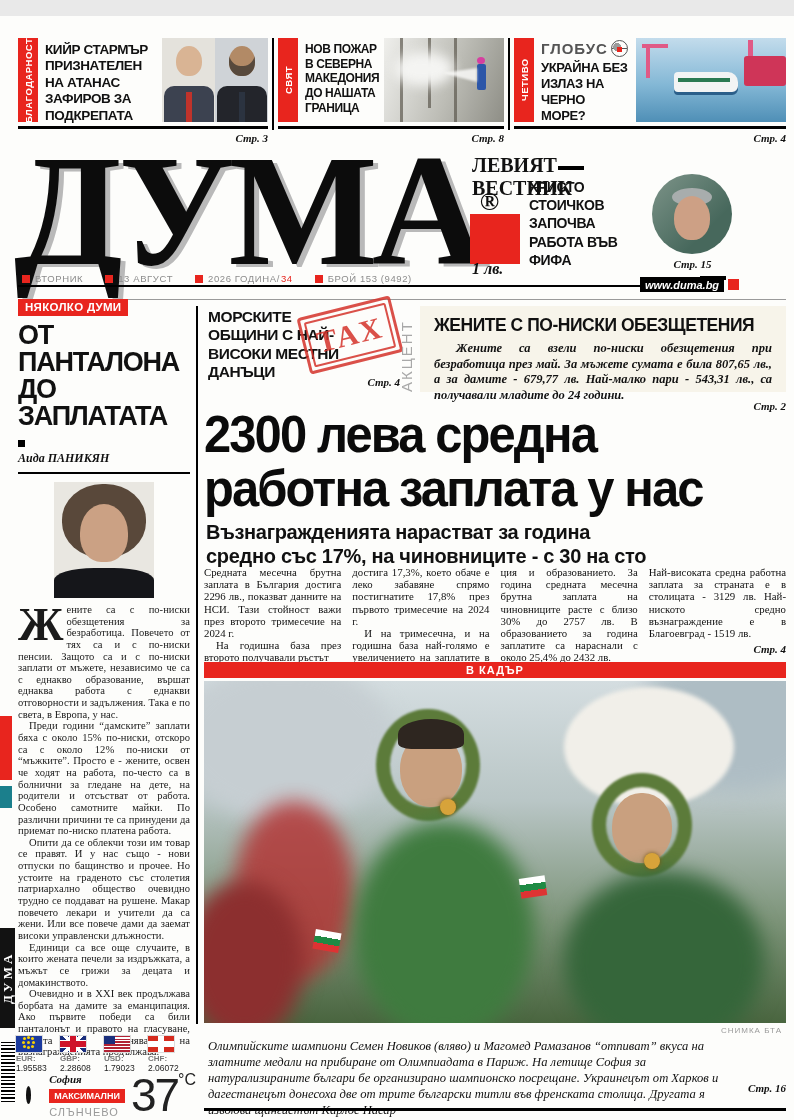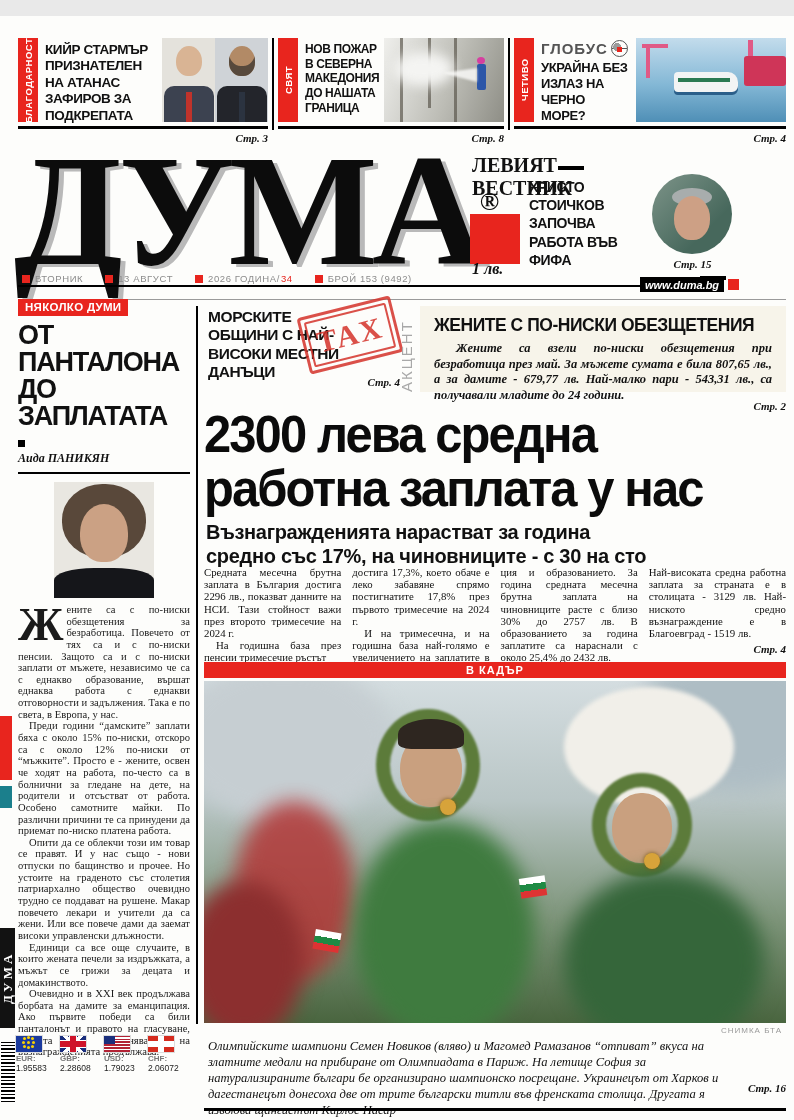--- a/index.html
+++ b/index.html
@@ -356,20 +356,29 @@
       <div class="cur-code">USD:</div>
       <div class="cur-val">1.79023</div>
     </div>
     <div class="cur">
       <div class="flag flag-ch"></div>
       <div class="cur-code">CHF:</div>
       <div class="cur-val">2.06072</div>
     </div>
   </div>
 
+  <div class="abs" id="weather">
+    <div id="sun-icon"></div>
+    <div>
+      <div id="weather-city">София</div>
+      <div><span id="weather-max">МАКСИМАЛНИ</span></div>
+      <div id="weather-cond">СЛЪНЧЕВО</div>
+    </div>
+    <div id="weather-temp"><span>37</span><span id="weather-unit">°C</span></div>
+  </div>
 
   <div class="abs" id="main-divider"></div>
   <div class="abs" id="tax-title">МОРСКИТЕ ОБЩИНИ С НАЙ-ВИСОКИ МЕСТНИ ДАНЪЦИ</div>
   <div class="abs" id="tax-stamp">
     <div id="tax-stamp-inner">TAX</div>
   </div>
   <div class="abs pageref" id="tax-page">Стр. 4</div>
 
   <div class="abs" id="accent-label">АКЦЕНТ</div>
   <div class="abs" id="accent-box">
@@ -381,21 +390,21 @@
   <div class="abs headline-line" id="headline1">2300 лева средна</div>
   <div class="abs headline-line" id="headline2">работна заплата у нас</div>
   <div class="abs" id="subhead">
     <div>Възнагражденията нарастват за година</div>
     <div>средно със 17%, на чиновниците - с 30 на сто</div>
   </div>
 
   <div class="abs" id="lead-cols">
     <div class="lead-col">
       <p class="np">Средната месечна брутна заплата в България достига 2296 лв., показват данните на НСИ. Тази стойност важи през второто тримесечие на 2024 г.</p>
-      <p>На годишна база през пенсии тримесечие ръстът</p>
+      <p>На годишна база през второто получавали ръстът</p>
     </div>
     <div class="lead-col">
       <p class="np">достига 17,3%, което обаче е леко забавяне спрямо постигнатите 17,8% през първото тримесечие на 2024 г.</p>
       <p>И на тримесечна, и на годишна база най-голямо е увеличението на заплатите в държавната администра-</p>
     </div>
     <div class="lead-col">
       <p class="np">ция и образованието. За година средната месечна брутна заплата на чиновниците расте с близо 30% до 2757 лв. В образованието за година заплатите са нараснали с около 25,4% до 2432 лв.</p>
     </div>
     <div class="lead-col">
       <p class="np">Най-високата средна работна заплата за страната е в столицата - 3129 лв. Най-ниското средно възнаграждение е в Благоевград - 1519 лв.</p>

